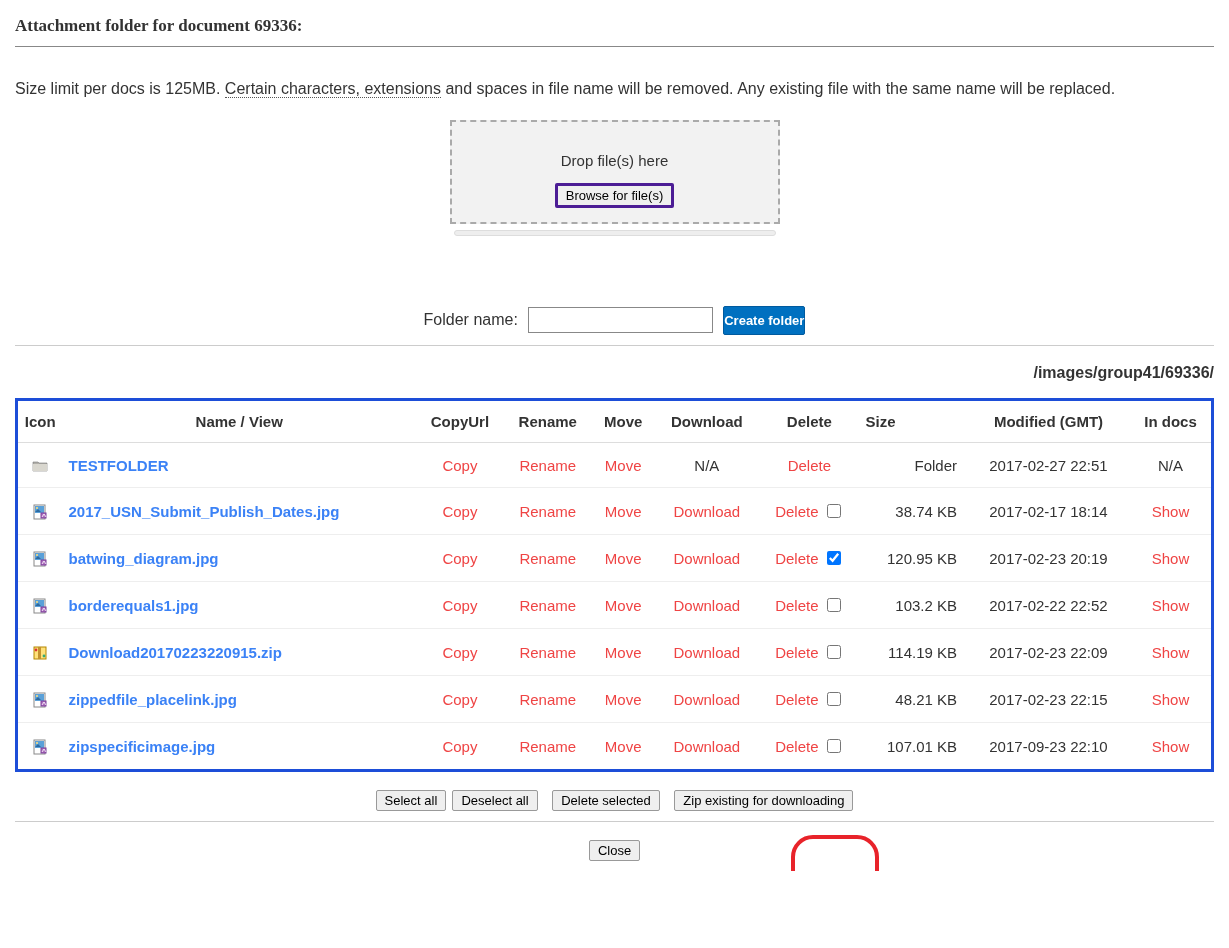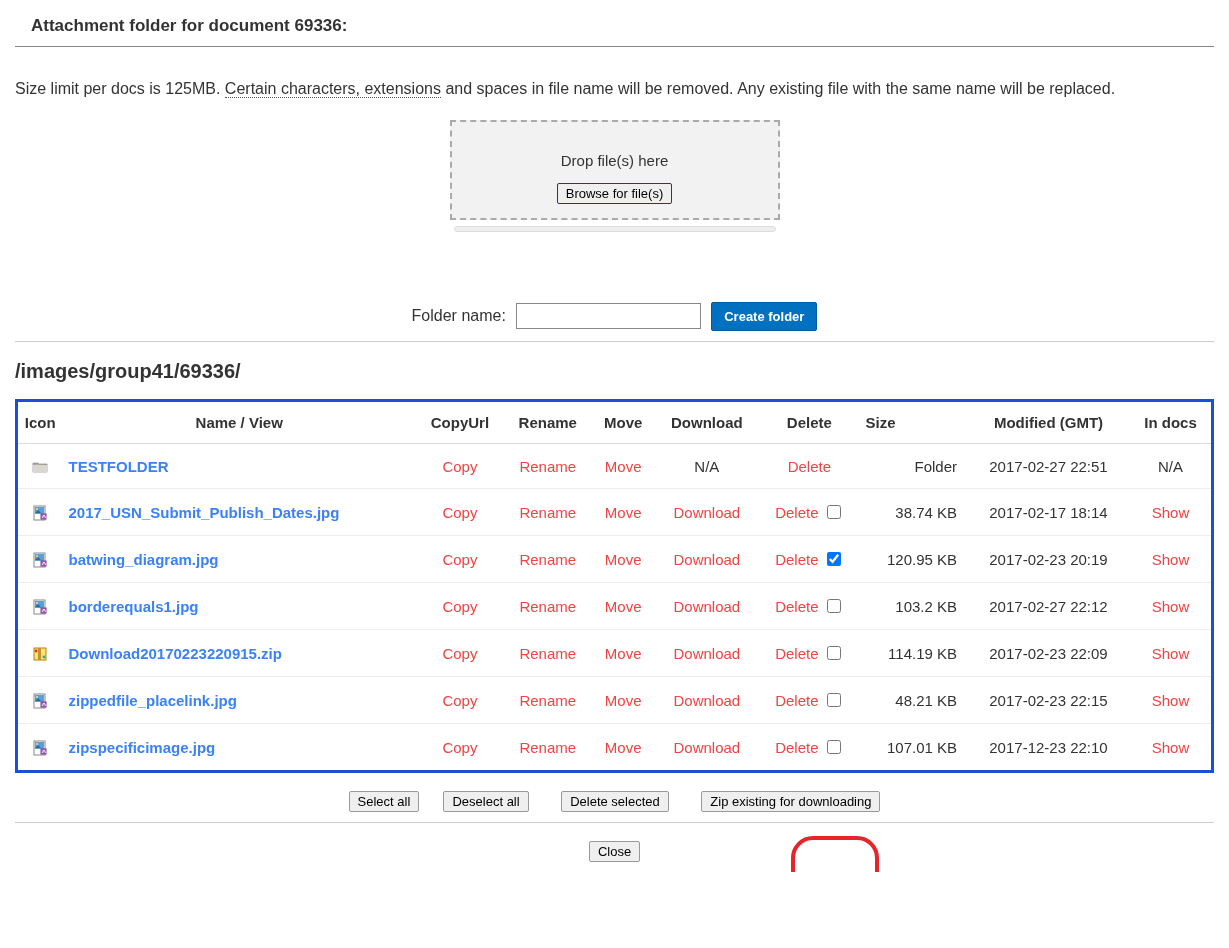--- a/index.html
+++ b/index.html
@@ -7,21 +7,22 @@
     margin: 0;
     padding: 10px 15px;
     font-family: Arial, Helvetica, sans-serif;
     font-size: 15px;
     color: #333;
     background: #fff;
   }
   .page-title {
     font-weight: bold;
     font-size: 17px;
-    margin: 6px 0 10px 16px;
+    margin: 6px 0 10px 0;
+    font-family: Liberation Serif, serif;
   }
   hr.sep {
     border: none;
     border-top: 1px solid #888;
     margin: 6px 0 30px 0;
   }
   hr.sep2 {
     border: none;
     border-top: 1px solid #ccc;
     margin: 6px 0 18px 0;
@@ -46,21 +47,21 @@
     font-size: 15px;
   }
   .drop-zone .label {
     margin-bottom: 14px;
     margin-top: 12px;
   }
   .browse-btn {
     font-size: 13px;
     padding: 2px 8px;
     background: #efefef;
-    border: 1px solid #4c1d95;
+    border: 3px solid #4c1d95;
     border-radius: 2px;
     cursor: pointer;
   }
   .scroll-track {
     height: 6px;
     margin: 6px 4px 0 4px;
     background: #eee;
     border: 1px solid #ddd;
     border-radius: 3px;
   }
@@ -78,29 +79,29 @@
     border: 1px solid #888;
     padding: 2px 4px;
     font-size: 14px;
   }
   .create-btn {
     background: #0070c0;
     color: #fff;
     border: 1px solid #005a9e;
     font-weight: bold;
     font-size: 13px;
-    padding: 6px 12px;
+    padding: 6px 0;
     margin-left: 6px;
     border-radius: 2px;
     cursor: pointer;
   }
   .path {
-    text-align: left;
+    text-align: right;
     font-weight: bold;
-    font-size: 20px;
+    font-size: 16px;
     margin: 14px 0 16px 0;
   }
   table.files {
     width: 100%;
     border-collapse: collapse;
     border: 3px solid #1d4ed8;
     font-size: 15px;
   }
   table.files th {
     text-align: center;
@@ -141,21 +142,21 @@
     text-align: center;
     margin: 18px 0 10px 0;
   }
   .small-btn {
     font-size: 13px;
     padding: 2px 8px;
     background: #efefef;
     border: 1px solid #999;
     border-radius: 2px;
     cursor: pointer;
-    margin: 0 10px;
+    margin: 0 1px;
   }
   .close-row { text-align: center; margin-top: 12px; }
   .icon-svg { width: 16px; height: 16px; display: inline-block; vertical-align: middle; }
 </style>
 </head>
 <body>
 
 <div class="page-title">Attachment folder for document 69336:</div>
 <hr class="sep">
 
@@ -270,21 +271,21 @@
           <td class="col-name"><a class="fname">borderequals1.jpg</a></td>
           <td class="col-act"><a class="link">Copy</a></td>
           <td class="col-act"><a class="link">Rename</a></td>
           <td class="col-act"><a class="link">Move</a></td>
           <td class="col-act"><a class="link">Download</a></td>
           <td class="col-act"><span class="del-cell">
               <a class="link">Delete</a>
               <input type="checkbox" class="del-checkbox" style="">
             </span></td>
           <td class="col-size">103.2 KB</td>
-          <td class="col-mod">2017-02-27 22:12</td>
+          <td class="col-mod">2017-02-22 22:52</td>
           <td class="col-docs"><a class="link">Show</a></td>
         </tr>
         <tr>
           <td class="col-icon"><svg class="icon-svg" viewBox="0 0 16 16">
               <rect x="2" y="2" width="12" height="12" fill="#ffe17a" stroke="#b38600"></rect>
               <rect x="6" y="2" width="3" height="12" fill="#c3922e"></rect>
               <circle cx="4" cy="5" r="1.4" fill="#d33"></circle>
               <circle cx="12" cy="11" r="1.4" fill="#3a7"></circle>
             </svg></td>
           <td class="col-name"><a class="fname">Download20170223220915.zip</a></td>
@@ -334,21 +335,21 @@
           <td class="col-name"><a class="fname">zipspecificimage.jpg</a></td>
           <td class="col-act"><a class="link">Copy</a></td>
           <td class="col-act"><a class="link">Rename</a></td>
           <td class="col-act"><a class="link">Move</a></td>
           <td class="col-act"><a class="link">Download</a></td>
           <td class="col-act"><span class="del-cell">
               <a class="link">Delete</a>
               <input type="checkbox" class="del-checkbox" style="">
             </span></td>
           <td class="col-size">107.01 KB</td>
-          <td class="col-mod">2017-12-23 22:10</td>
+          <td class="col-mod">2017-09-23 22:10</td>
           <td class="col-docs"><a class="link">Show</a></td>
         </tr>
       </tbody>
 </table>
 
 <div class="circle circle-col"></div>
 
 <div class="actions-row">
   <button class="small-btn">Select all</button>
   <button class="small-btn">Deselect all</button>

